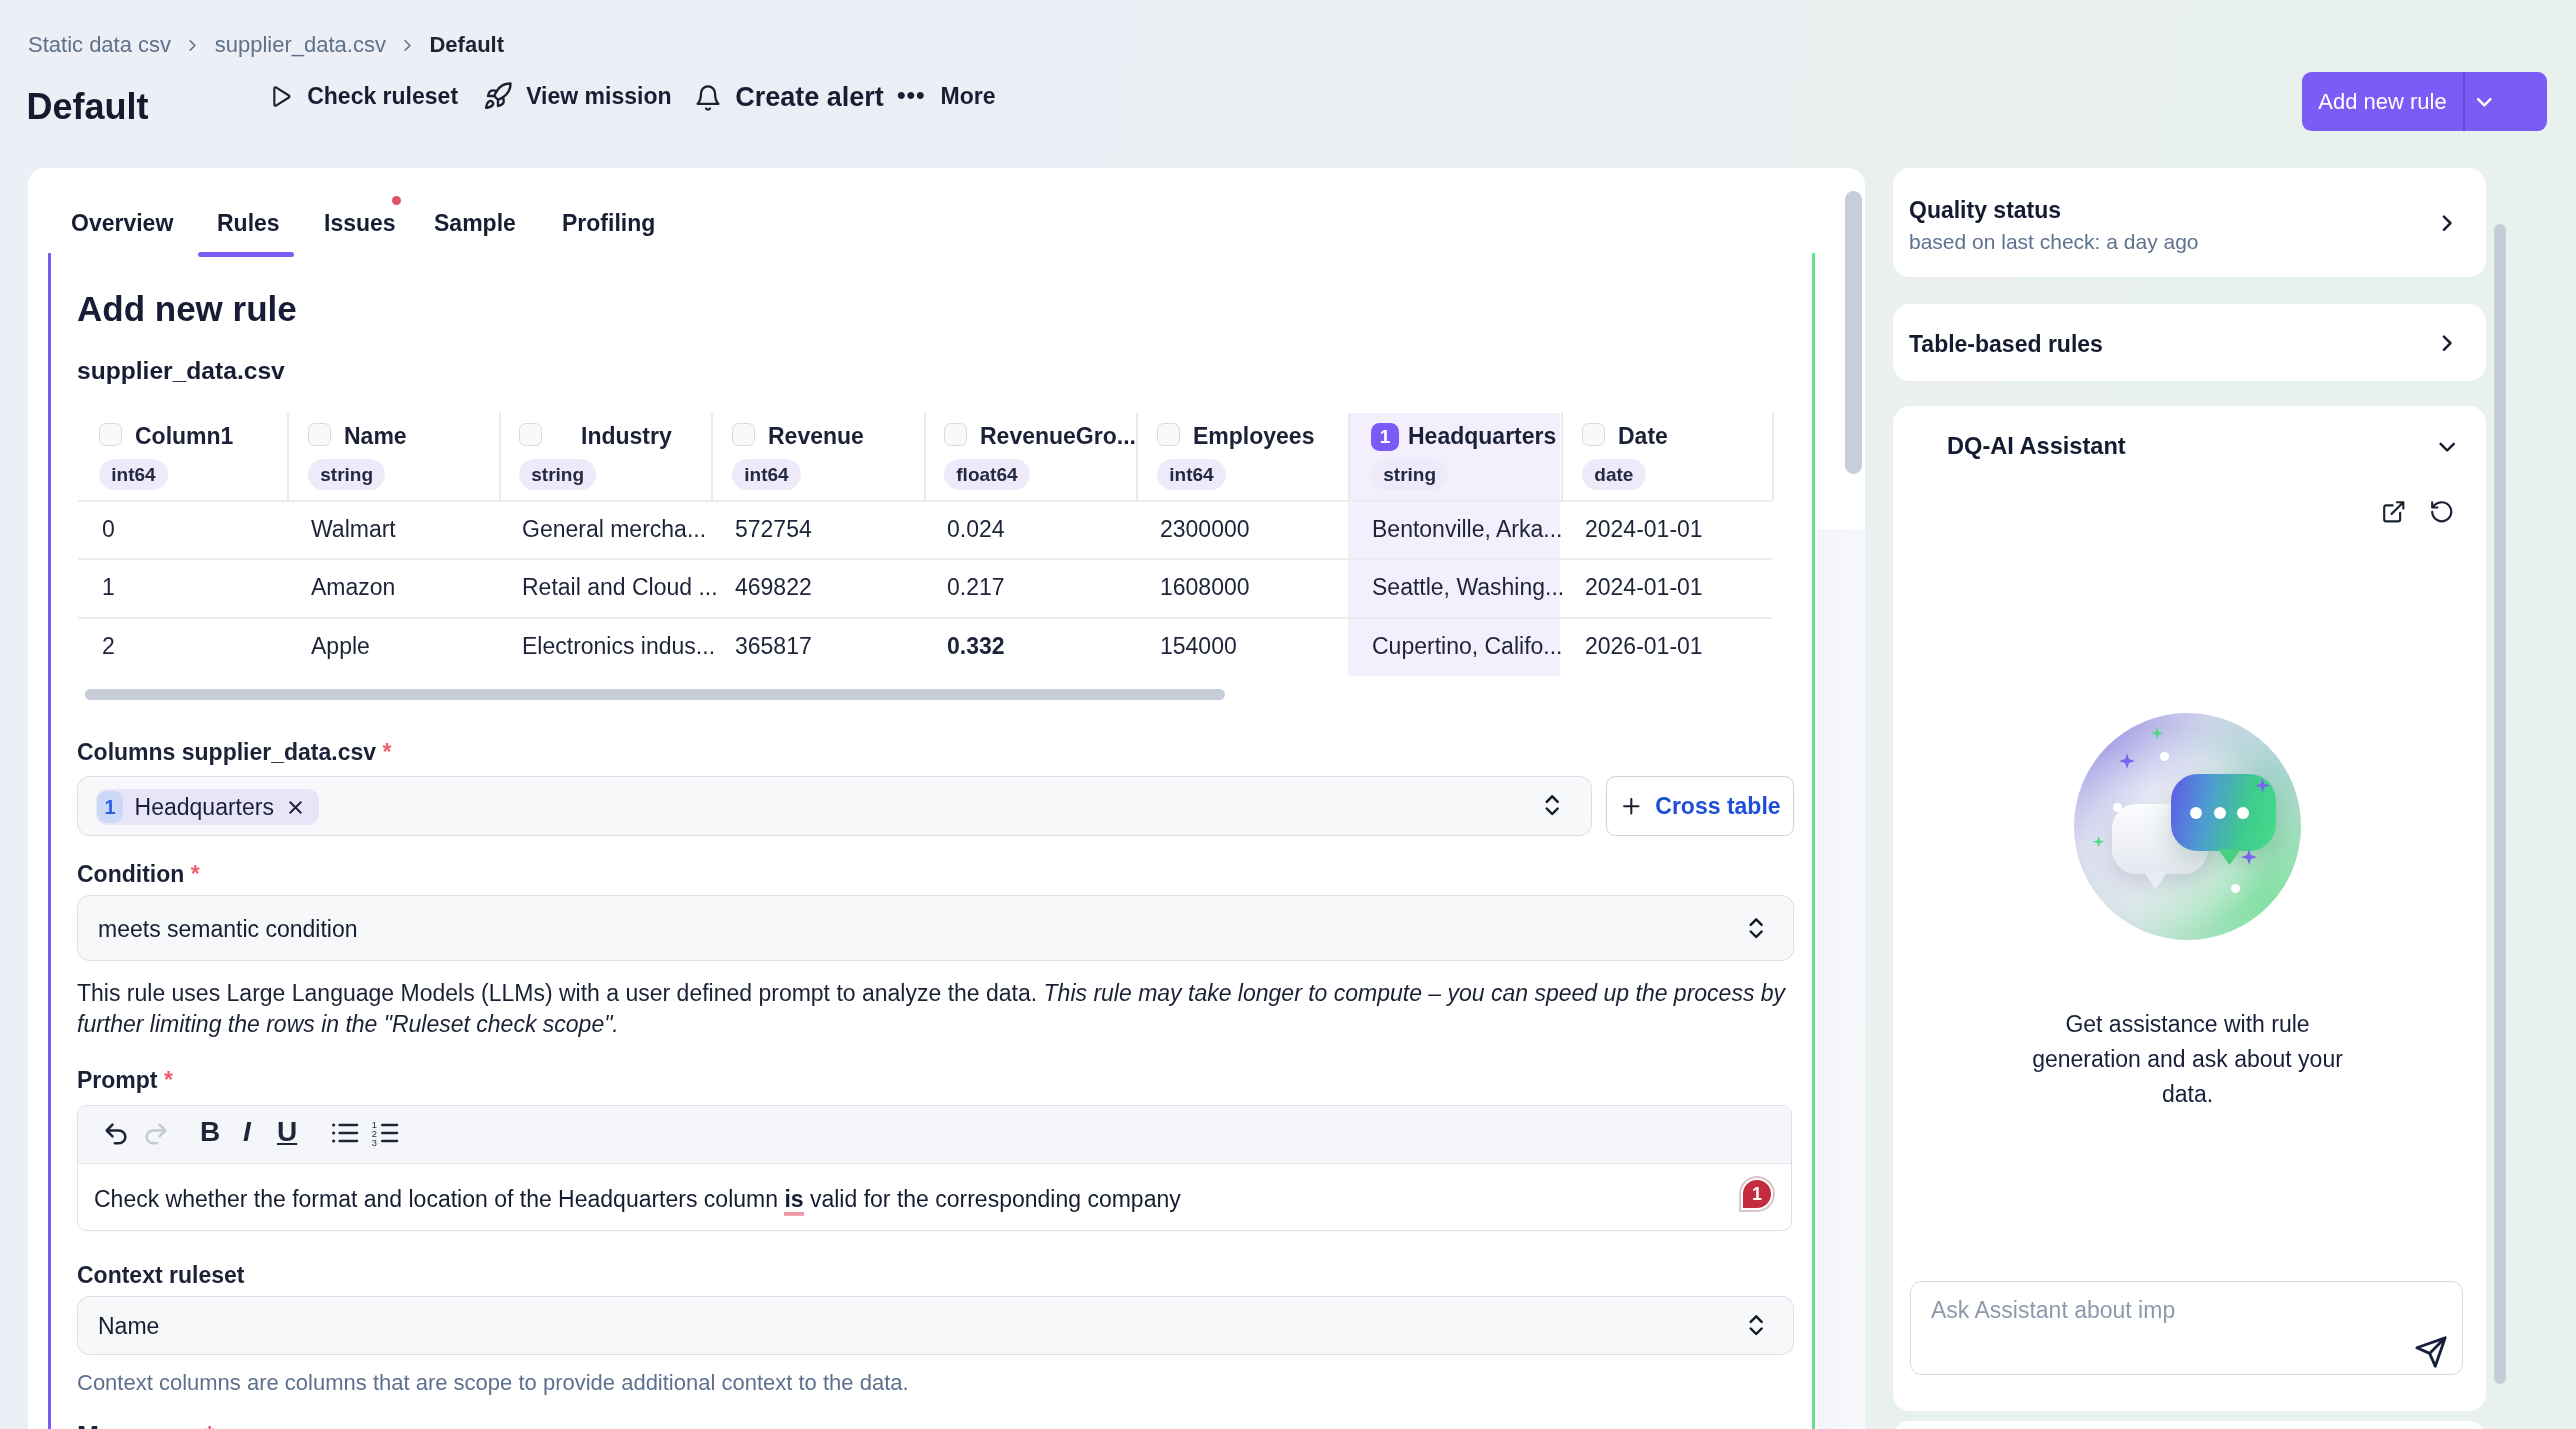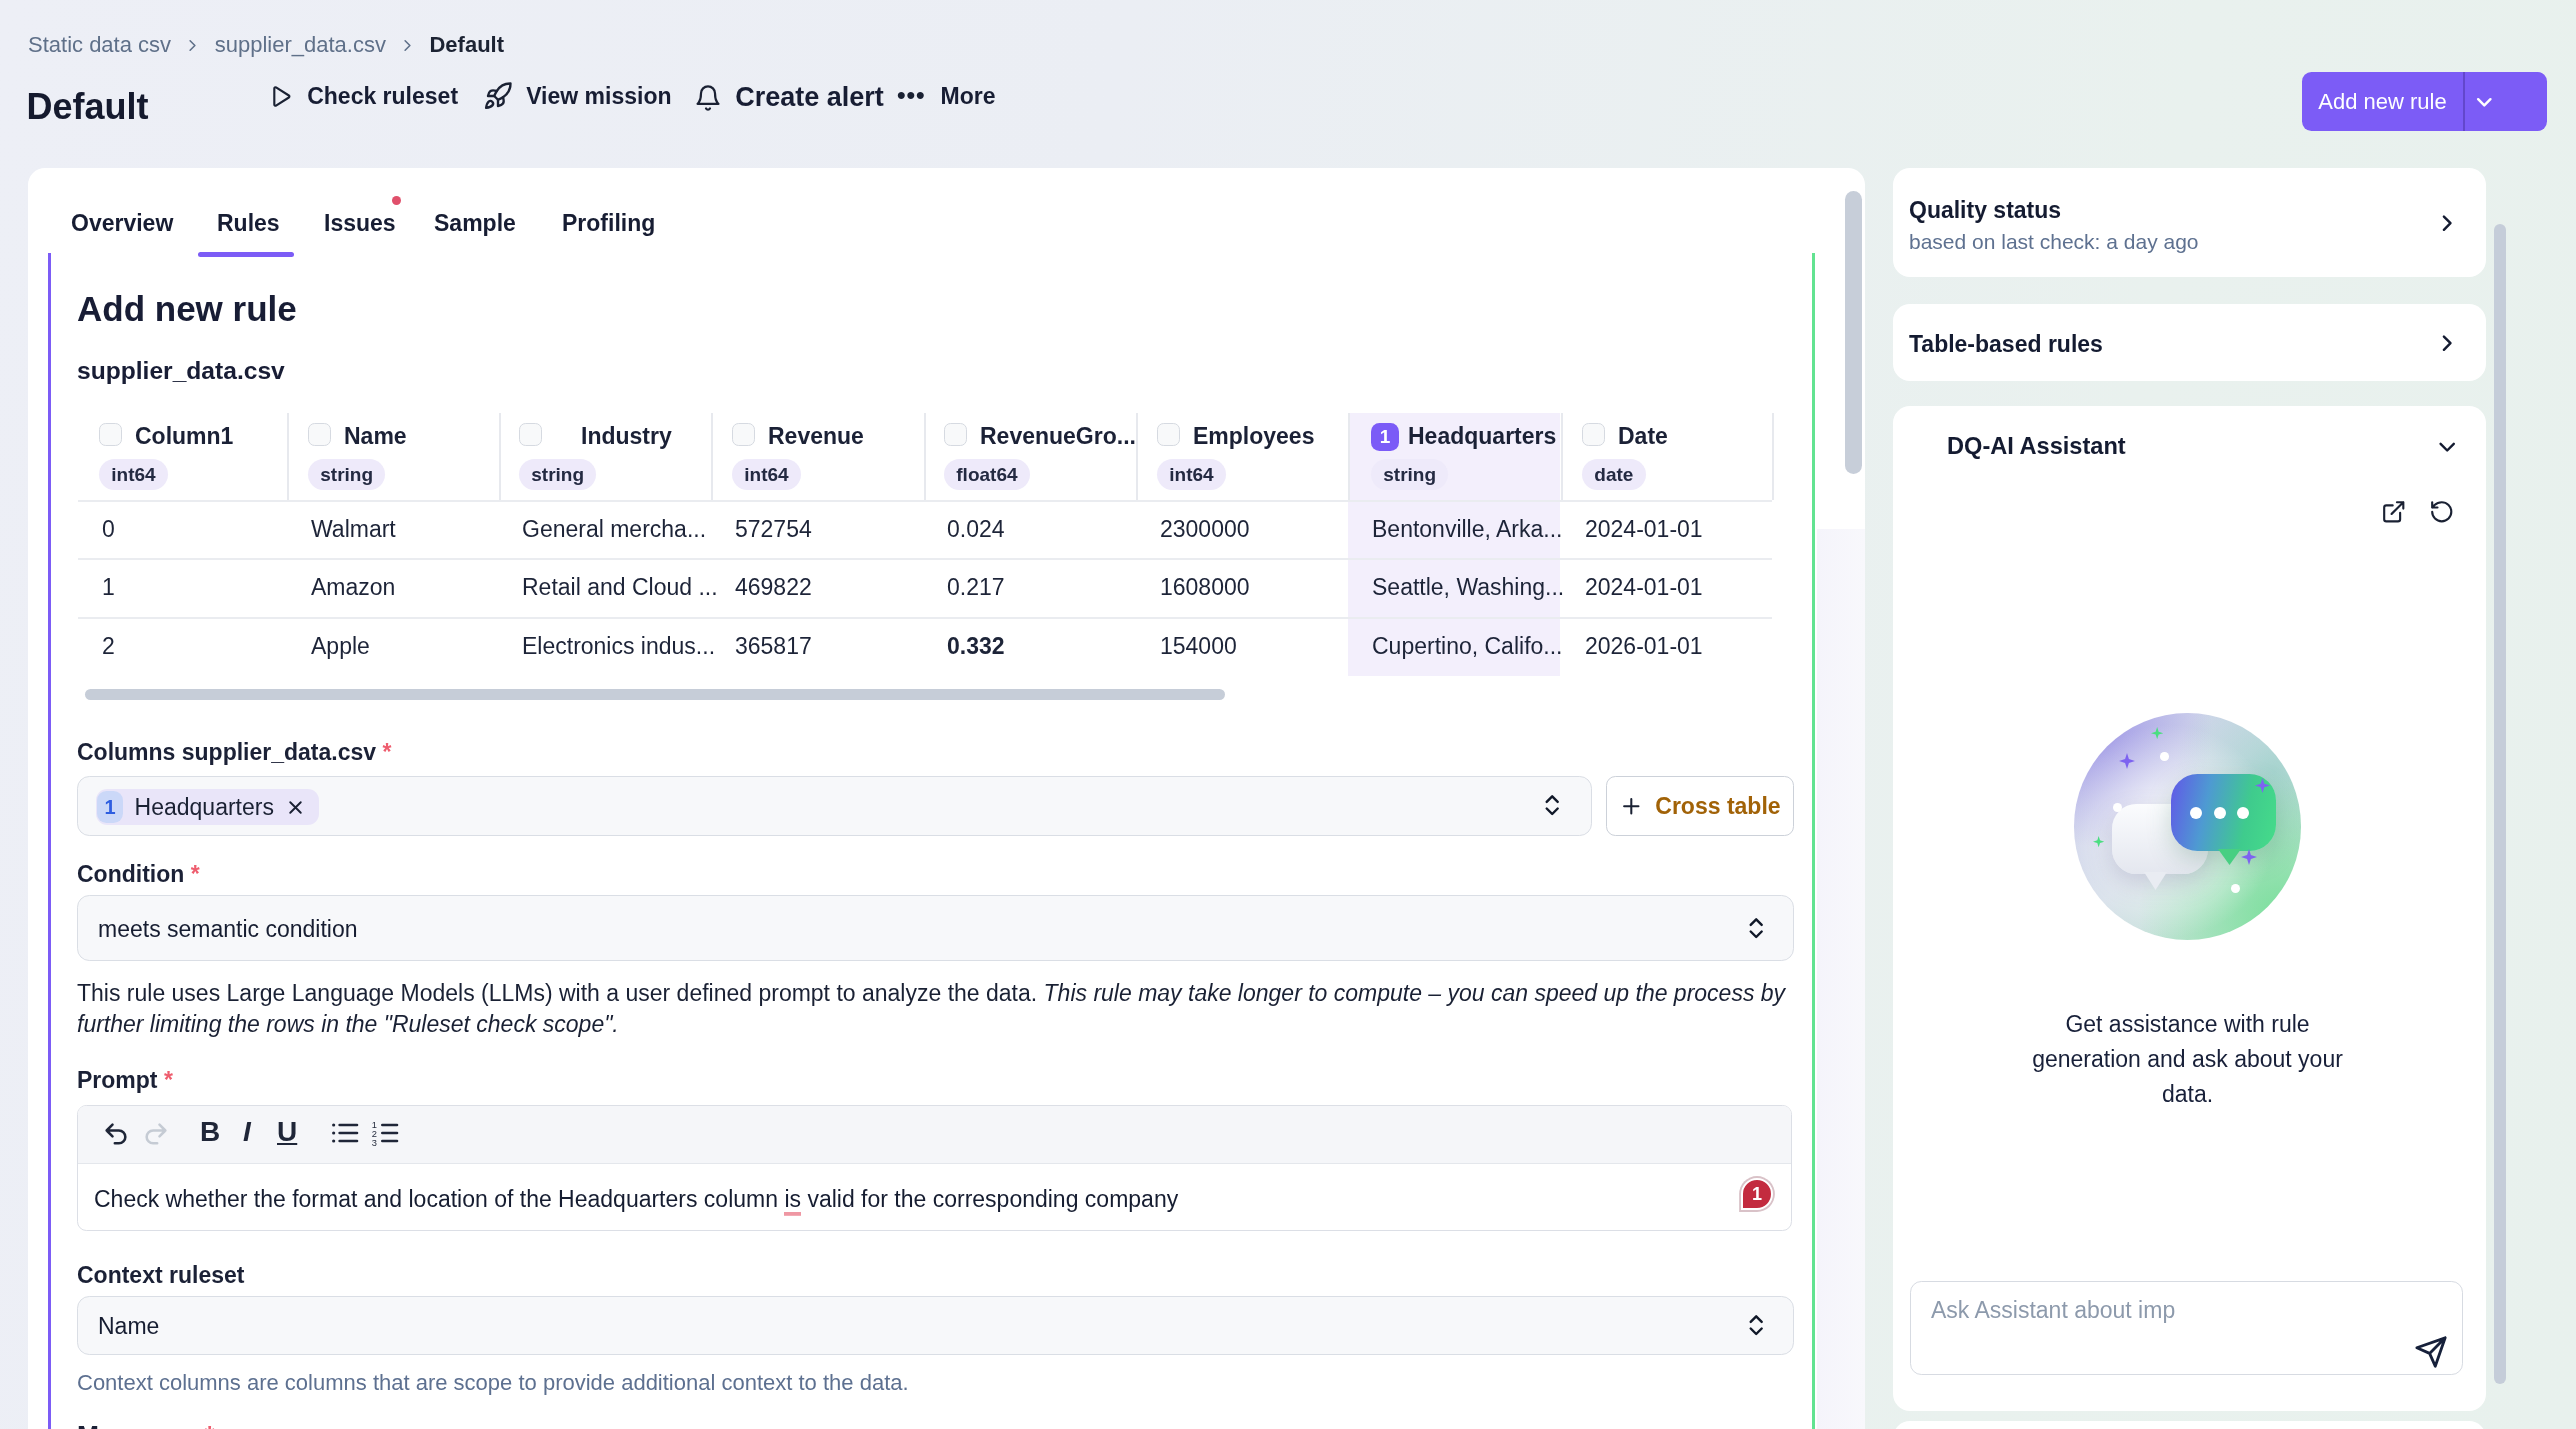--- a/index.html
+++ b/index.html
@@ -173,21 +173,21 @@
       <path d="M18 6 6 18M6 6l12 12"></path>
     </svg>
 </div>
 <svg class="chev-ud" style="left:1539px;top:792px;" viewBox="0 0 24 24">
     <path d="m7 15 5 5 5-5M7 9l5-5 5 5" fill="none" stroke="#101828" stroke-width="2.2" stroke-linecap="round" stroke-linejoin="round"></path>
   </svg>
 <div class="abs" style="left:1606px;top:776px;width:188px;height:60px;border-radius:9.4px;border:1.9px solid #ccd1d9;display:flex;align-items:center;justify-content:center;gap:11.3px;">
   <svg width="24.6" height="24.6" viewBox="0 0 24 24" class="ic">
       <path d="M12 5v14M5 12h14"></path>
     </svg>
-  <span class="sem" style="font-size:23px;color:#a16207;white-space:nowrap;">Cross table</span>
+  <span class="sem" style="font-size:23px;color:#1d4ed8;white-space:nowrap;">Cross table</span>
 </div>
 
 <div class="flabel" style="left:77px;top:861px;">Condition <span class="star">*</span></div>
 <div class="sel" style="left:77px;top:895px;width:1717px;height:66px;"></div>
 <div class="abs" style="left:98px;top:916px;font-size:23px;color:#161d31;">meets semantic condition</div>
 <svg class="chev-ud" style="left:1743px;top:915px;" viewBox="0 0 24 24">
     <path d="m7 15 5 5 5-5M7 9l5-5 5 5" fill="none" stroke="#101828" stroke-width="2.2" stroke-linecap="round" stroke-linejoin="round"></path>
   </svg>
 
 <div class="abs" style="left:77px;top:978px;font-size:23px;line-height:31px;color:#1a2134;white-space:nowrap;">This rule uses Large Language Models (LLMs) with a user defined prompt to analyze the data. <i>This rule may take longer to compute – you can speed up the process by</i><br><i>further limiting the rows in the "Ruleset check scope".</i></div>
@@ -210,21 +210,21 @@
     <circle cx="3.5" cy="6" r="1.2" fill="#1f2638"></circle>
     <circle cx="3.5" cy="12" r="1.2" fill="#1f2638"></circle>
     <circle cx="3.5" cy="18" r="1.2" fill="#1f2638"></circle>
   </svg>
 <svg class="abs" style="left:369px;top:1117px;" width="32" height="32" viewBox="0 0 24 24">
     <path d="M10 6h11M10 12h11M10 18h11" fill="none" stroke="#1f2638" stroke-width="2" stroke-linecap="round"></path>
     <text x="2" y="8" font-size="7" fill="#1f2638" font-family="Liberation Sans">1</text>
     <text x="2" y="15" font-size="7" fill="#1f2638" font-family="Liberation Sans">2</text>
     <text x="2" y="22" font-size="7" fill="#1f2638" font-family="Liberation Sans">3</text>
   </svg>
-<div class="abs" style="left:94px;top:1186px;font-size:23px;color:#161d31;white-space:nowrap;">Check whether the format and location of the Headquarters column <span style="box-shadow:0 3.8px 0 #ef97a3;">is</span> valid for the corresponding company</div>
+<div class="abs" style="left:94px;top:1186px;font-size:23px;color:#161d31;white-space:nowrap;">Check whether the format and location of the Headquarters column <span style="box-shadow:0 3.8px 0 #ef97a3;font-weight:bold;">is</span> valid for the corresponding company</div>
 <div class="abs" style="left:1741px;top:1178px;width:32px;height:32px;border-radius:50% 50% 50% 0;background:#c32b3f;border:2.8px solid #fff;box-shadow:0 0 0 1.9px #d9c2c8;color:#fff;font-size:18px;font-weight:700;display:flex;align-items:center;justify-content:center;">1</div>
 
 <div class="flabel" style="left:77px;top:1262px;">Context ruleset</div>
 <div class="sel" style="left:77px;top:1296px;width:1717px;height:59px;"></div>
 <div class="abs" style="left:98px;top:1313px;font-size:23px;color:#161d31;">Name</div>
 <svg class="chev-ud" style="left:1743px;top:1312px;" viewBox="0 0 24 24">
     <path d="m7 15 5 5 5-5M7 9l5-5 5 5" fill="none" stroke="#101828" stroke-width="2.2" stroke-linecap="round" stroke-linejoin="round"></path>
   </svg>
 <div class="abs" style="left:77px;top:1370px;font-size:22px;color:#5d7090;">Context columns are columns that are scope to provide additional context to the data.</div>
 <div class="flabel" style="left:77px;top:1420px;font-size:26.4px;">Max rows <span class="star">*</span></div>

